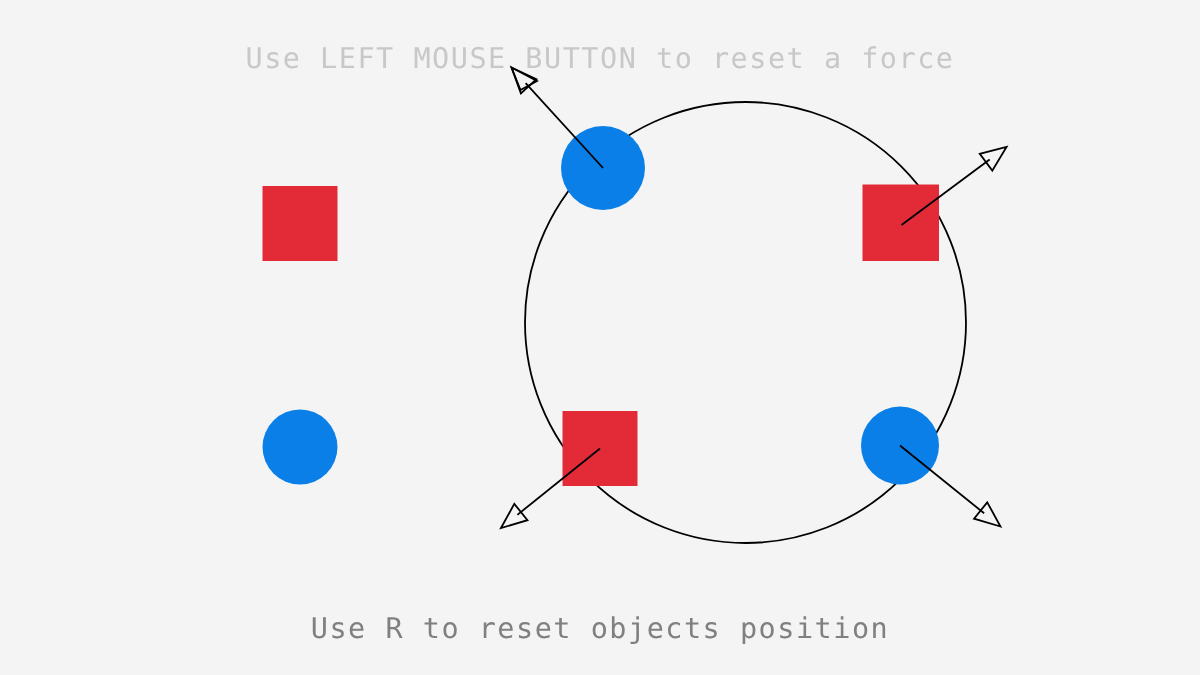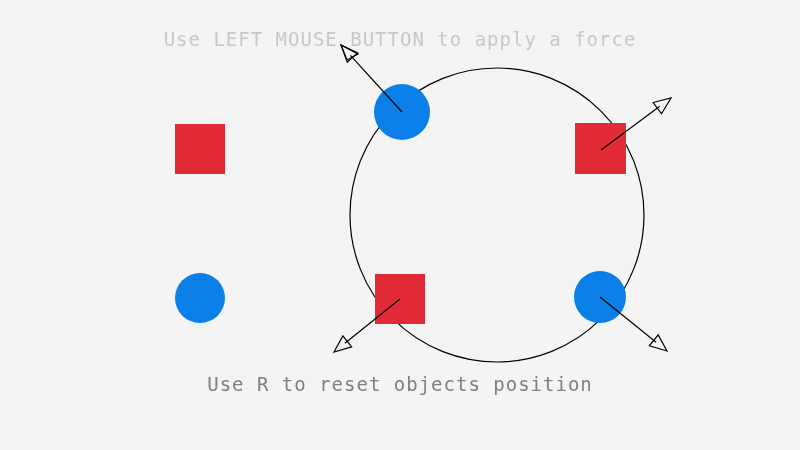--- a/index.html
+++ b/index.html
@@ -29,21 +29,21 @@
     white-space: pre;
     letter-spacing: 1px;
     user-select: none;
   }
   #hint-top {
     top: 28px;
     font-size: 19px;
     color: #c8c8c8;
   }
   #hint-bottom {
-    top: 373px;
+    top: 408px;
     font-size: 19px;
     color: #808080;
   }
 </style>
 </head>
 <body>
 
 <div id="stage" style="background: rgb(244, 244, 244); width: 800px; height: 450px;">
 
   <svg id="scene-svg" viewBox="0 0 800 450">
@@ -83,17 +83,17 @@
 
       <g>
         <line x1="600" y1="297" x2="656.09965341351" y2="342.21464603476926"></line>
         <path d="M 667 351 L 649.3711878766468 345.78224347832196 L 658.1565418418776 334.8818968918319 Z" stroke="#000000"></path>
       </g>
     </g>
 
     <path d="M 341 45 L 358 54 L 347 60 Z" fill="none" stroke="#000000" stroke-width="1.2"></path>
   </svg>
 
-  <div class="hint-text" id="hint-top" style="color: rgb(200, 200, 200);">Use LEFT MOUSE BUTTON to apply a force</div>
+  <div class="hint-text" id="hint-top" style="color: rgb(200, 200, 200);">Use LEFT MOUSE BUTTON to reset a force</div>
 
   <div class="hint-text" id="hint-bottom" style="color: rgb(128, 128, 128);">Use R to reset objects position</div>
 
 </div>
 
 </body></html>

